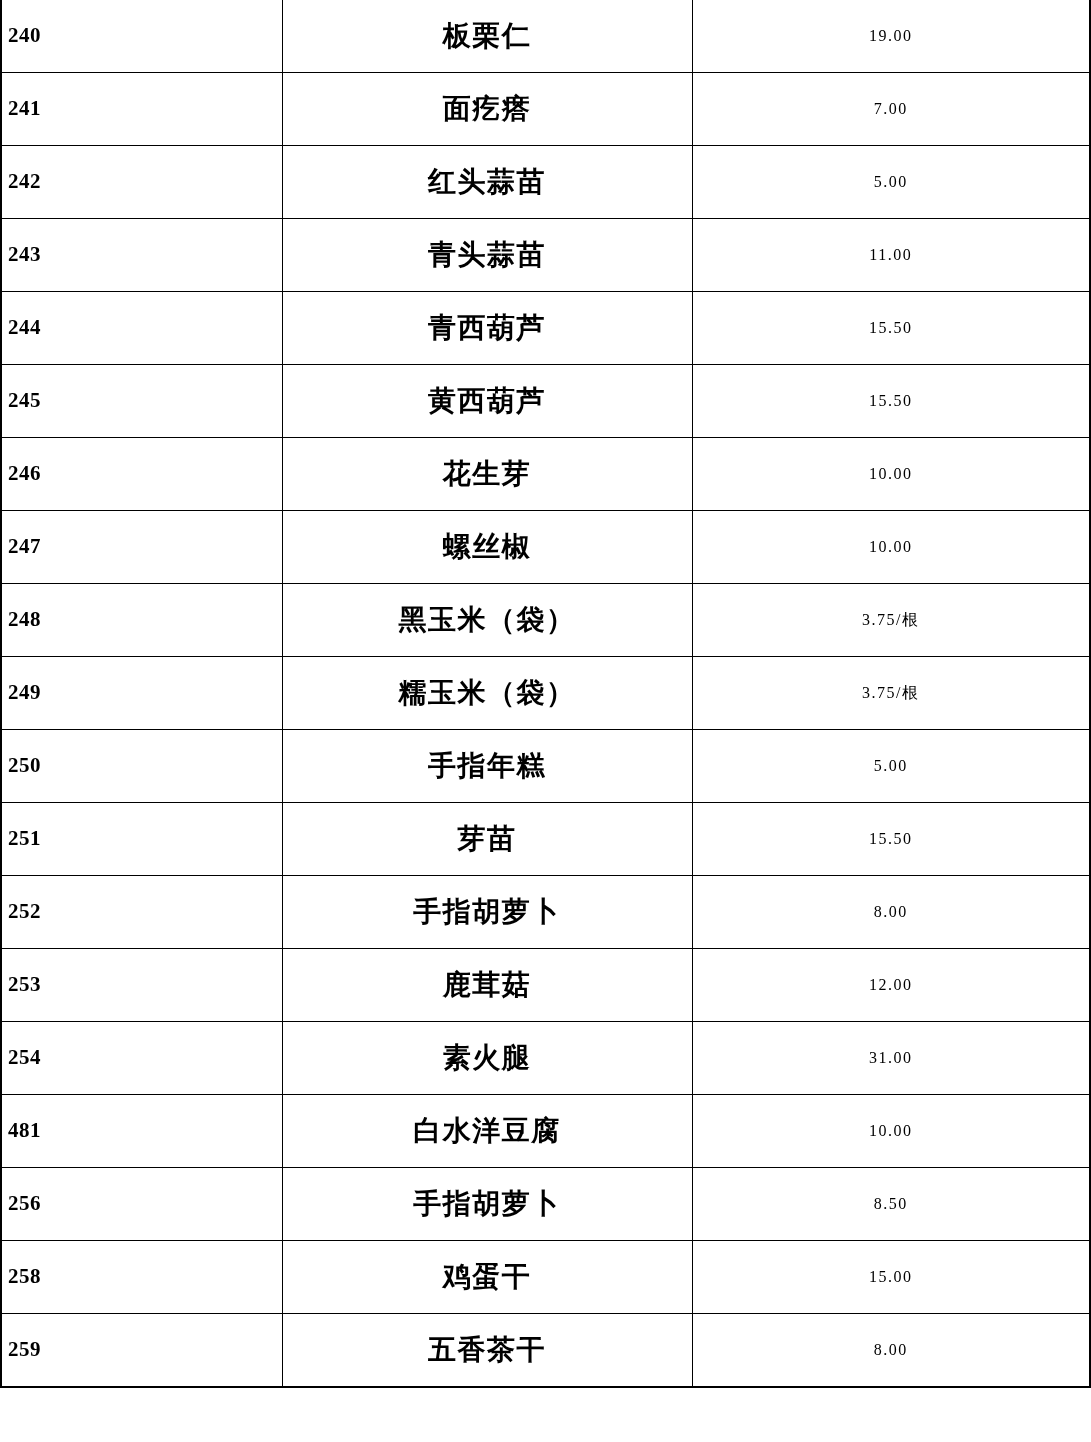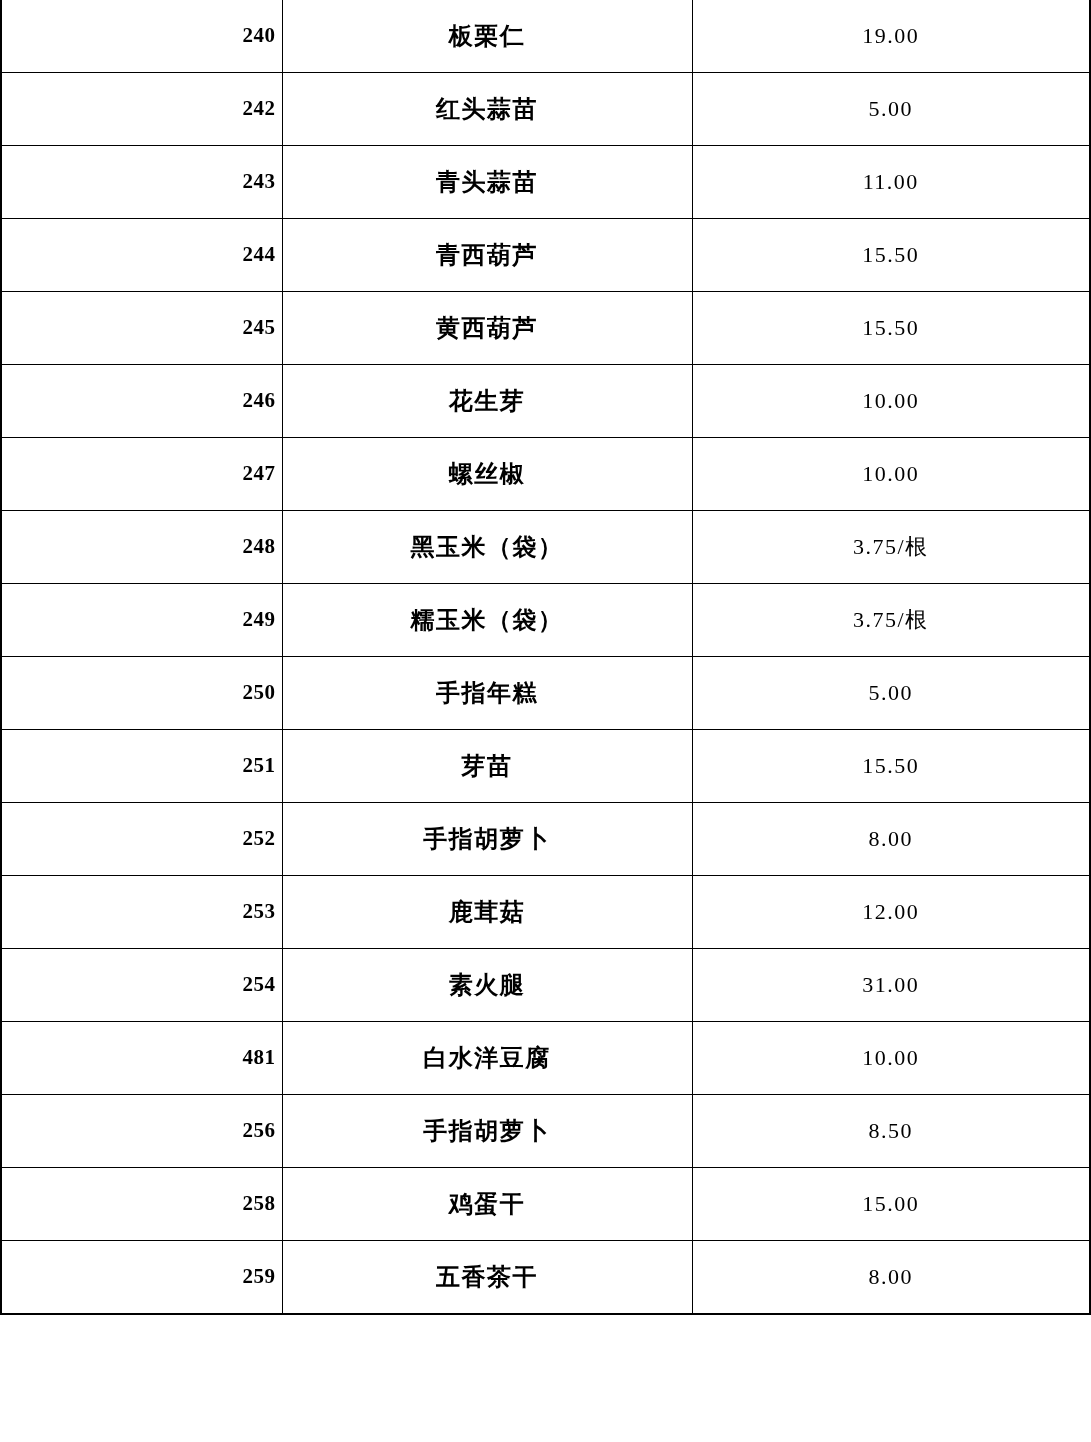--- a/index.html
+++ b/index.html
@@ -34,55 +34,60 @@
     border-bottom: 1.6px solid #000;
     border-right: 1.6px solid #000;
     padding: 0 6px;
     vertical-align: middle;
     line-height: 1.1;
   }
   #price-table td:last-child { border-right: none; }
   #price-table tr:last-child td { border-bottom: none; }
 
   .cell-index {
-    text-align: right;
+    text-align: left;
     padding-left: 124px;
     font-size: 21px;
     font-weight: bold;
     letter-spacing: 0.5px;
   }
 
   .cell-name {
     text-align: center;
-    font-size: 24px;
+    font-size: 28px;
     font-weight: bold;
     letter-spacing: 1.5px;
   }
 
   .cell-price {
     text-align: center;
-    font-size: 22px;
+    font-size: 16px;
     font-weight: normal;
     letter-spacing: 1.5px;
   }
 </style>
 </head>
 <body>
 
 <table id="price-table">
   <colgroup>
     <col class="c-index">
     <col class="c-name">
     <col class="c-price">
   </colgroup>
   <tbody>
       <tr>
         <td class="cell-index">240</td>
         <td class="cell-name">板栗仁</td>
         <td class="cell-price">19.00</td>
+      </tr>
+      <tr>
+        <td class="cell-index">241</td>
+        <td class="cell-name">面疙瘩</td>
+        <td class="cell-price">7.00</td>
       </tr>
       <tr>
         <td class="cell-index">242</td>
         <td class="cell-name">红头蒜苗</td>
         <td class="cell-price">5.00</td>
       </tr>
       <tr>
         <td class="cell-index">243</td>
         <td class="cell-name">青头蒜苗</td>
         <td class="cell-price">11.00</td>

